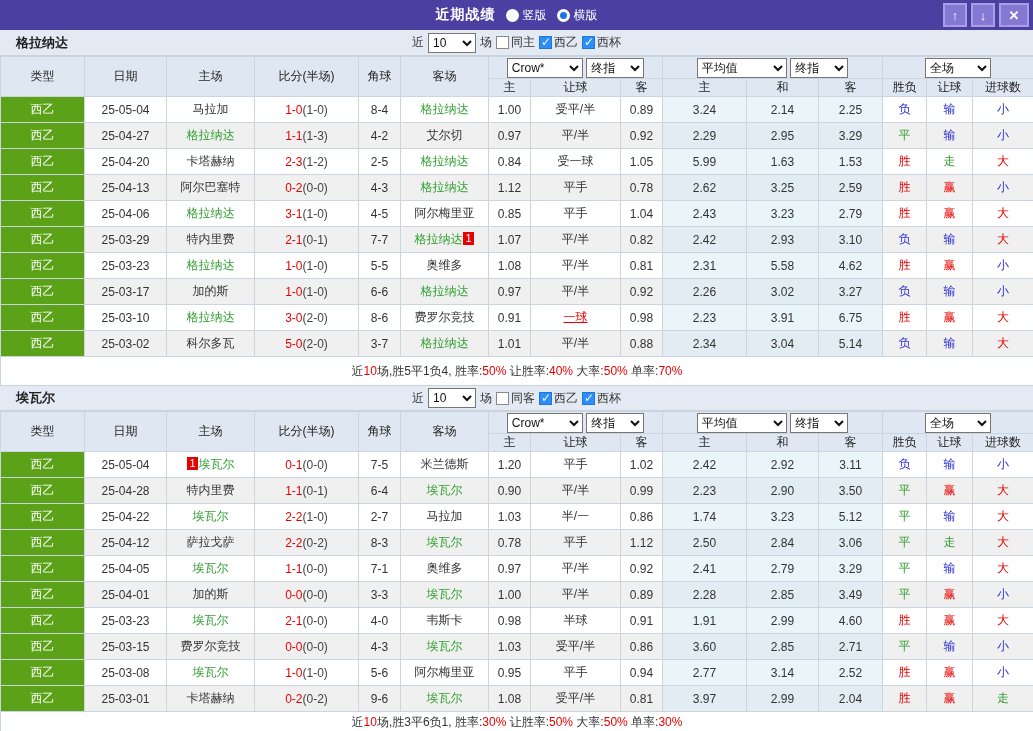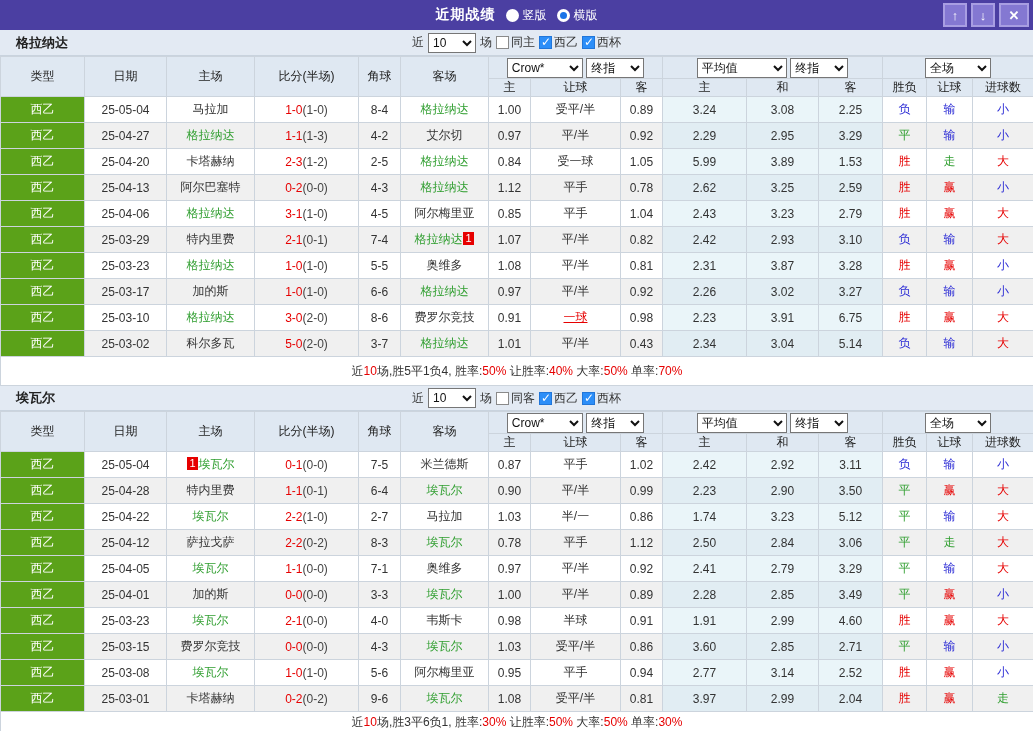--- a/index.html
+++ b/index.html
@@ -180,21 +180,21 @@
         <td class="type">西乙</td>
         <td>25-05-04</td>
         <td><span class="">马拉加</span></td>
         <td><span class="ft">1-0</span><span class="ht">(1-0)</span></td>
         <td>8-4</td>
         <td><span class="focus">格拉纳达</span></td>
         <td>1.00</td>
         <td><span class="">受平/半</span></td>
         <td>0.89</td>
         <td class="avg">3.24</td>
-        <td class="avg">3.08</td>
+        <td class="avg">2.14</td>
         <td class="avg">2.25</td>
         <td><span style="color:#2b2bd5">负</span></td>
         <td><span style="color:#2b2bd5">输</span></td>
         <td><span style="color:#2b2bd5">小</span></td>
       </tr>
       <tr>
         <td class="type">西乙</td>
         <td>25-04-27</td>
         <td><span class="focus">格拉纳达</span></td>
         <td><span class="ft">1-1</span><span class="ht">(1-3)</span></td>
@@ -214,21 +214,21 @@
         <td class="type">西乙</td>
         <td>25-04-20</td>
         <td><span class="">卡塔赫纳</span></td>
         <td><span class="ft">2-3</span><span class="ht">(1-2)</span></td>
         <td>2-5</td>
         <td><span class="focus">格拉纳达</span></td>
         <td>0.84</td>
         <td><span class="">受一球</span></td>
         <td>1.05</td>
         <td class="avg">5.99</td>
-        <td class="avg">3.89</td>
+        <td class="avg">1.63</td>
         <td class="avg">1.53</td>
         <td><span style="color:#e60000">胜</span></td>
         <td><span style="color:#2f9e2f">走</span></td>
         <td><span style="color:#e60000">大</span></td>
       </tr>
       <tr>
         <td class="type">西乙</td>
         <td>25-04-13</td>
         <td><span class="">阿尔巴塞特</span></td>
         <td><span class="ft">0-2</span><span class="ht">(0-0)</span></td>
@@ -259,21 +259,21 @@
         <td class="avg">2.79</td>
         <td><span style="color:#e60000">胜</span></td>
         <td><span style="color:#e60000">赢</span></td>
         <td><span style="color:#e60000">大</span></td>
       </tr>
       <tr>
         <td class="type">西乙</td>
         <td>25-03-29</td>
         <td><span class="">特内里费</span></td>
         <td><span class="ft">2-1</span><span class="ht">(0-1)</span></td>
-        <td>7-4</td>
+        <td>7-7</td>
         <td><span class="focus">格拉纳达</span><span class="badge">1</span></td>
         <td>1.07</td>
         <td><span class="">平/半</span></td>
         <td>0.82</td>
         <td class="avg">2.42</td>
         <td class="avg">2.93</td>
         <td class="avg">3.10</td>
         <td><span style="color:#2b2bd5">负</span></td>
         <td><span style="color:#2b2bd5">输</span></td>
         <td><span style="color:#e60000">大</span></td>
@@ -282,22 +282,22 @@
         <td class="type">西乙</td>
         <td>25-03-23</td>
         <td><span class="focus">格拉纳达</span></td>
         <td><span class="ft">1-0</span><span class="ht">(1-0)</span></td>
         <td>5-5</td>
         <td><span class="">奥维多</span></td>
         <td>1.08</td>
         <td><span class="">平/半</span></td>
         <td>0.81</td>
         <td class="avg">2.31</td>
-        <td class="avg">3.87</td>
-        <td class="avg">3.28</td>
+        <td class="avg">5.58</td>
+        <td class="avg">4.62</td>
         <td><span style="color:#e60000">胜</span></td>
         <td><span style="color:#e60000">赢</span></td>
         <td><span style="color:#2b2bd5">小</span></td>
       </tr>
       <tr>
         <td class="type">西乙</td>
         <td>25-03-17</td>
         <td><span class="">加的斯</span></td>
         <td><span class="ft">1-0</span><span class="ht">(1-0)</span></td>
         <td>6-6</td>
@@ -331,21 +331,21 @@
       </tr>
       <tr>
         <td class="type">西乙</td>
         <td>25-03-02</td>
         <td><span class="">科尔多瓦</span></td>
         <td><span class="ft">5-0</span><span class="ht">(2-0)</span></td>
         <td>3-7</td>
         <td><span class="focus">格拉纳达</span></td>
         <td>1.01</td>
         <td><span class="">平/半</span></td>
-        <td>0.43</td>
+        <td>0.88</td>
         <td class="avg">2.34</td>
         <td class="avg">3.04</td>
         <td class="avg">5.14</td>
         <td><span style="color:#2b2bd5">负</span></td>
         <td><span style="color:#2b2bd5">输</span></td>
         <td><span style="color:#e60000">大</span></td>
       </tr>
     </tbody>
   <tfoot>
     <tr>
@@ -426,21 +426,21 @@
     </tr>
   </thead>
   <tbody>
       <tr>
         <td class="type">西乙</td>
         <td>25-05-04</td>
         <td><span class="badge">1</span><span class="focus">埃瓦尔</span></td>
         <td><span class="ft">0-1</span><span class="ht">(0-0)</span></td>
         <td>7-5</td>
         <td><span class="">米兰德斯</span></td>
-        <td>0.87</td>
+        <td>1.20</td>
         <td><span class="">平手</span></td>
         <td>1.02</td>
         <td class="avg">2.42</td>
         <td class="avg">2.92</td>
         <td class="avg">3.11</td>
         <td><span style="color:#2b2bd5">负</span></td>
         <td><span style="color:#2b2bd5">输</span></td>
         <td><span style="color:#2b2bd5">小</span></td>
       </tr>
       <tr>

